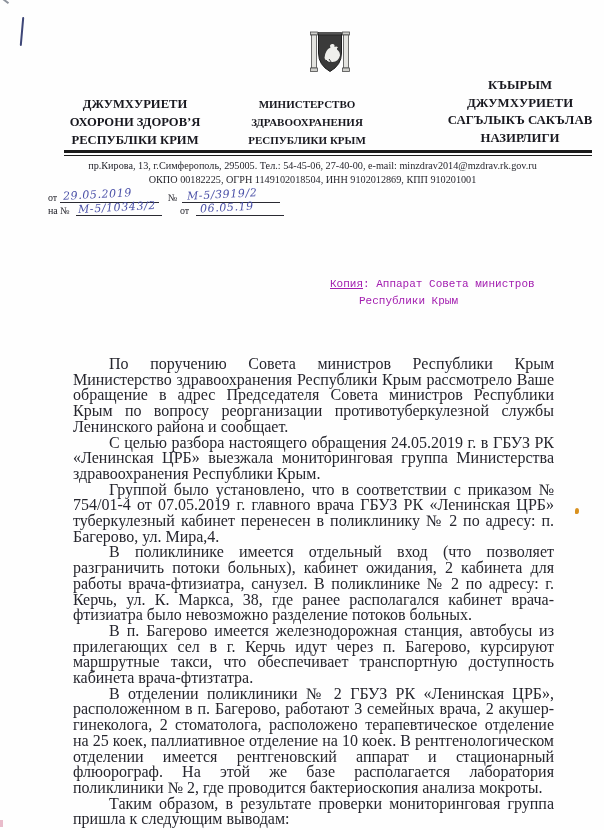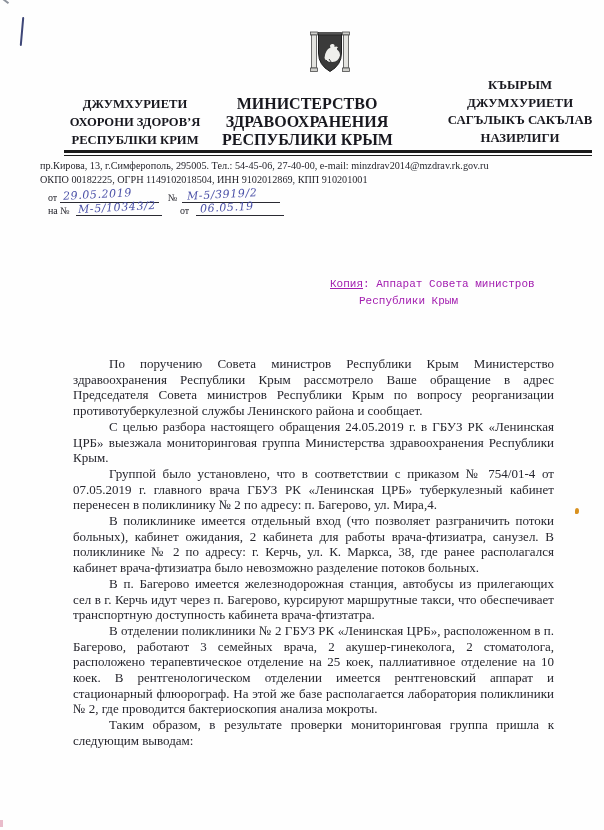--- a/index.html
+++ b/index.html
@@ -17,41 +17,41 @@
   .speck-orange { position:absolute; left:575px; top:508px; width:4px; height:6px;
     background:#d9911f; border-radius:50% 50% 50% 20%; }
   .speck-pink { position:absolute; left:0px; top:820px; width:3px; height:7px;
     background:#e9bccb; }
   
   .emblem { position:absolute; left:310px; top:30px; width:40px; height:46px; }
   
   .hcol { position:absolute; text-align:center; font-weight:bold; color:#18181f; }
   .hcol div { white-space:nowrap; }
   .hcol-uk { left:58px;  top:95px; width:154px; font-size:12.6px; line-height:18px; }
-  .hcol-ru { left:222px; top:95px; width:170px; font-size:16px; line-height:18px; }
+  .hcol-ru { left:222px; top:95px; width:170px; font-size:11px; line-height:18px; }
   .hcol-crh{ left:420px; top:77px; width:200px; font-size:12.8px; line-height:17.5px; }
   .rule { position:absolute; left:64px; top:150px; width:528px; height:6px;
     border-top:3px solid #1b1b1b; border-bottom:1px solid #1b1b1b; }
   
-  .contact { position:absolute; left:40px; top:159px; width:545px; text-align:left;
+  .contact { position:absolute; left:40px; top:159px; width:545px; text-align:center;
     font-size:10.2px; line-height:13.5px; color:#1e1e26; }
   
   .ref-label { position:absolute; font-size:10px; font-weight:normal; color:#1e1e26; }
   .hand { position:absolute; font-family:"DejaVu Serif", serif; font-style:italic;
     font-size:11px; letter-spacing:0.6px; color:#4b51a8; transform:rotate(-3deg);
     white-space:nowrap; }
   .uline { position:absolute; height:0; border-bottom:1.2px solid #2a2a32; }
   
   .copy { position:absolute; left:330px; top:276px; width:222px;
     font-size:11px; line-height:17px; color:#a21caf;font-family:Liberation Mono, monospace; }
   .copy .lbl { text-decoration:underline; }
   .copy .l2 { padding-left:29px; }
   
   .body { position:absolute; left:73px; top:356px; width:481px;
-    font-size:13px; line-height:15.7px; text-align:justify; color:#26262e; }
+    font-size:16px; line-height:15.7px; text-align:justify; color:#26262e; }
   .body p { text-indent:36px; margin:0; }
 </style>
 </head>
 <body>
 
 <div class="page">
 
   <div class="corner-slash"></div>
   <div class="pen-mark"></div>
 

